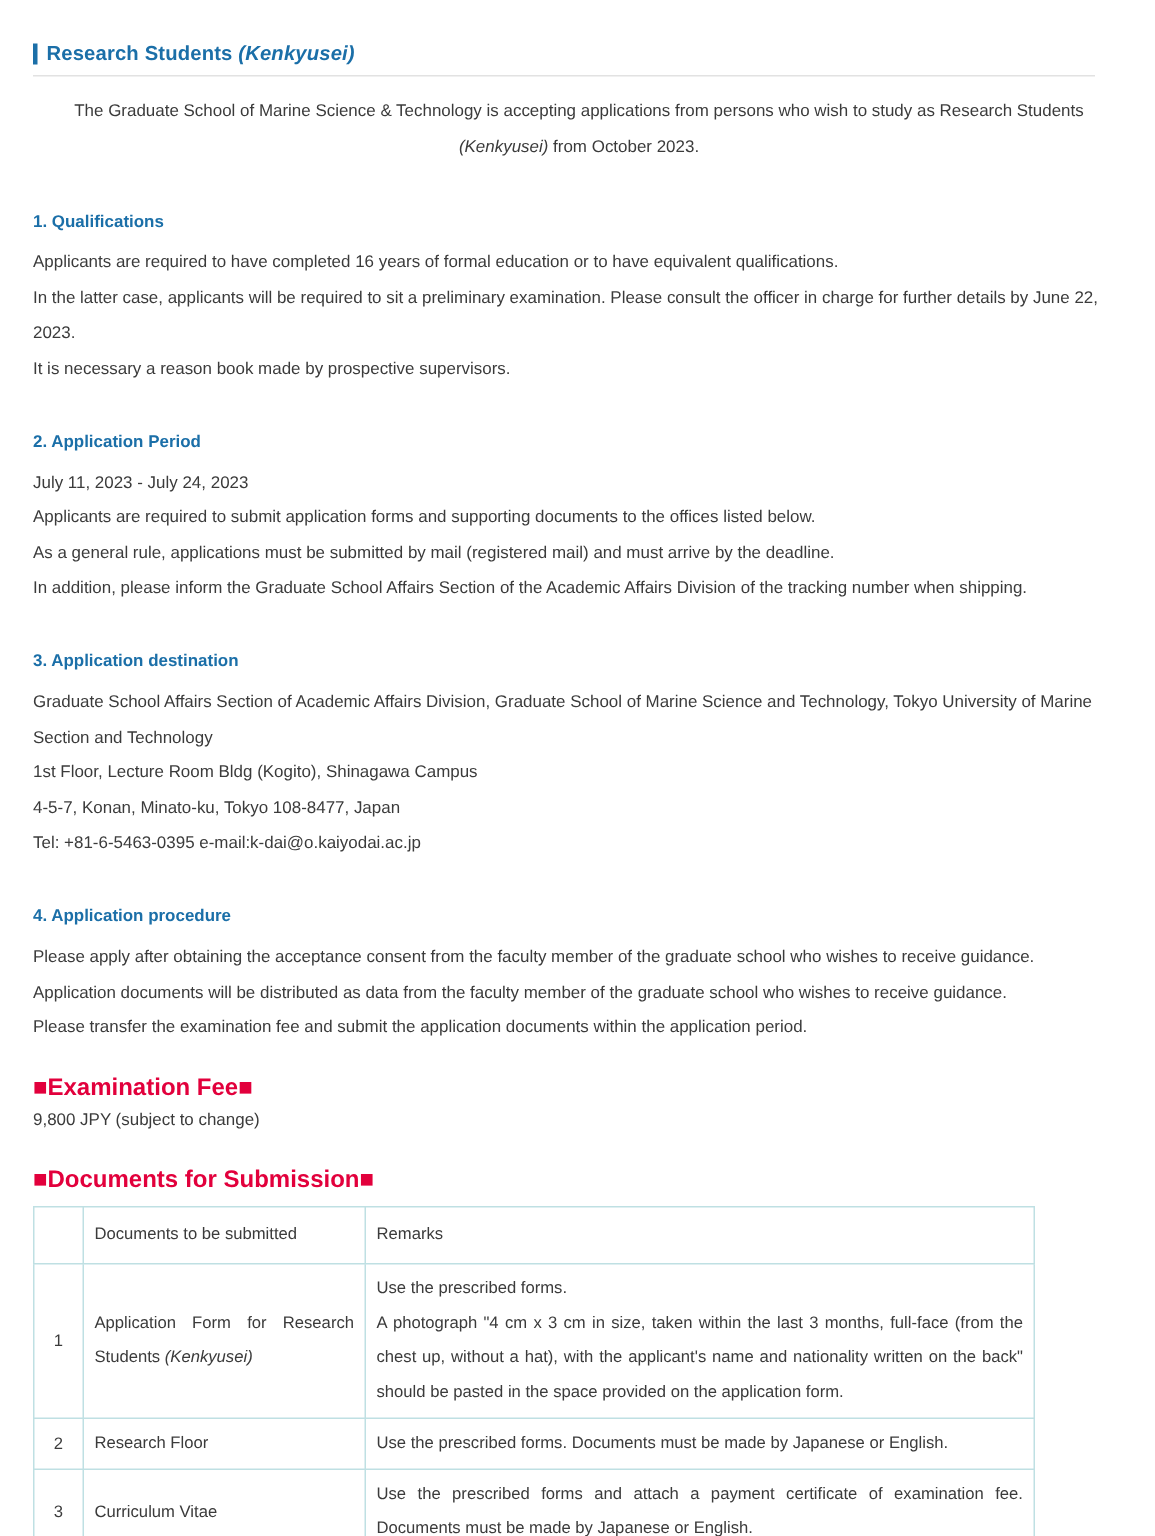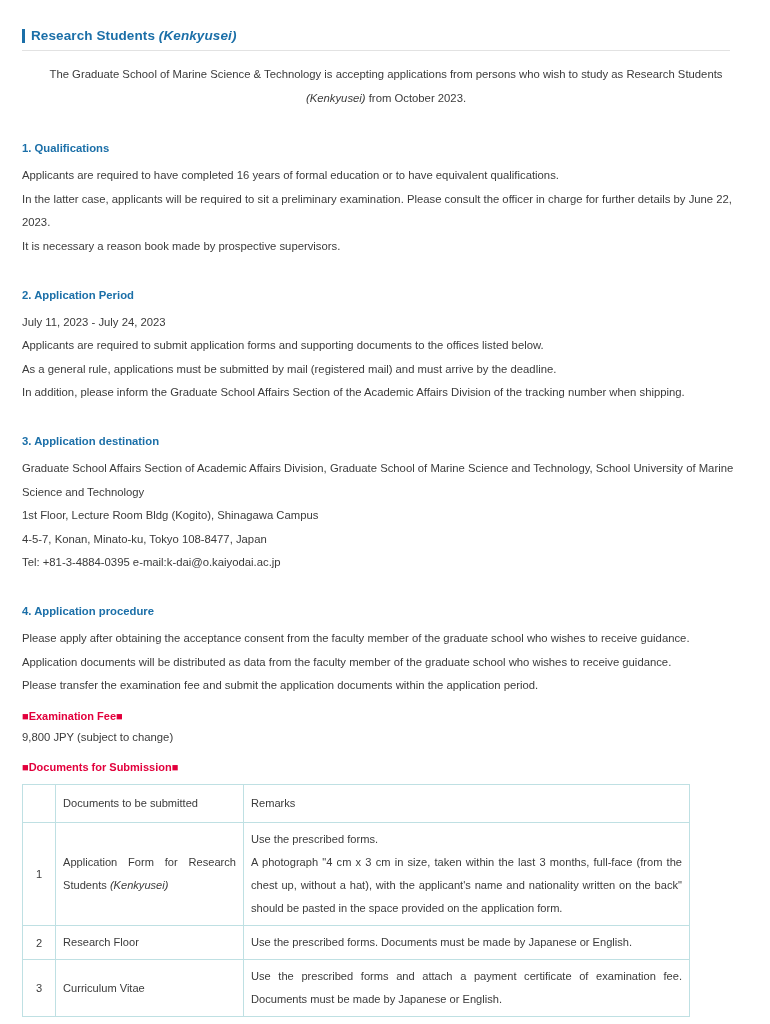--- a/index.html
+++ b/index.html
@@ -70,25 +70,25 @@
     font-size: 11.3px;
     font-weight: bold;
     color: #1b6fa8;
     line-height: 16px;
     margin-top: 28px;
     margin-bottom: 8px;
   }
   .sec-head.first { margin-top: 30px; }
 
   .red-head {
-    font-size: 11px;
+    font-size: 16px;
     font-weight: bold;
     color: #e2003c;
     line-height: 20px;
-    margin-top: 8px;
+    margin-top: 18px;
     margin-bottom: 0px;
   }
 
   .block { margin: 0; }
 
   
   .docs-table {
     margin-top: 7px;
     border-collapse: collapse;
     width: 668px;
@@ -130,24 +130,24 @@
   <p class="para block">In the latter case, applicants will be required to sit a preliminary examination. Please consult the officer in charge for further details by June 22, 2023.</p>
   <p class="para block">It is necessary a reason book made by prospective supervisors.</p>
 
   <div class="sec-head">2. Application Period</div>
   <p class="para block">July 11, 2023 - July 24, 2023</p>
   <p class="para block">Applicants are required to submit application forms and supporting documents to the offices listed below.</p>
   <p class="para block">As a general rule, applications must be submitted by mail (registered mail) and must arrive by the deadline.</p>
   <p class="para block">In addition, please inform the Graduate School Affairs Section of the Academic Affairs Division of the tracking number when shipping.</p>
 
   <div class="sec-head">3. Application destination</div>
-  <p class="para block">Graduate School Affairs Section of Academic Affairs Division, Graduate School of Marine Science and Technology, School University of Marine Science and Technology</p>
+  <p class="para block">Graduate School Affairs Section of Academic Affairs Division, Graduate School of Marine Science and Technology, Tokyo University of Marine Section and Technology</p>
   <p class="para block">1st Floor, Lecture Room Bldg (Kogito), Shinagawa Campus</p>
   <p class="para block">4-5-7, Konan, Minato-ku, Tokyo 108-8477, Japan</p>
-  <p class="para block">Tel: +81-3-4884-0395 e-mail:k-dai@o.kaiyodai.ac.jp</p>
+  <p class="para block">Tel: +81-6-5463-0395 e-mail:k-dai@o.kaiyodai.ac.jp</p>
 
   <div class="sec-head">4. Application procedure</div>
   <p class="para block">Please apply after obtaining the acceptance consent from the faculty member of the graduate school who wishes to receive guidance.</p>
   <p class="para block">Application documents will be distributed as data from the faculty member of the graduate school who wishes to receive guidance.</p>
   <p class="para block">Please transfer the examination fee and submit the application documents within the application period.</p>
 
   <div class="red-head">■Examination Fee■</div>
   <p class="para block">9,800 JPY (subject to change)</p>
   <div class="red-head">■Documents for Submission■</div>
 

